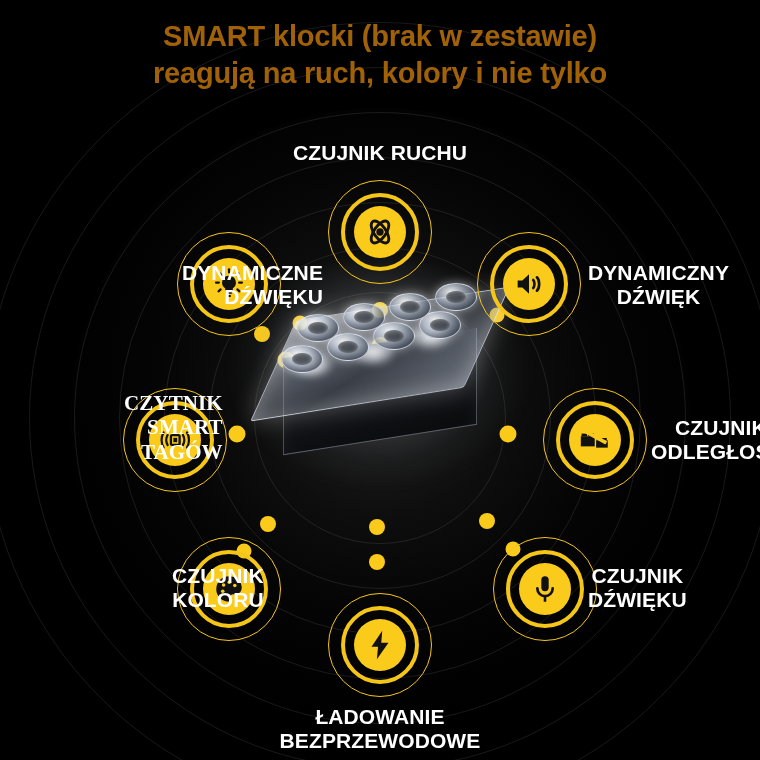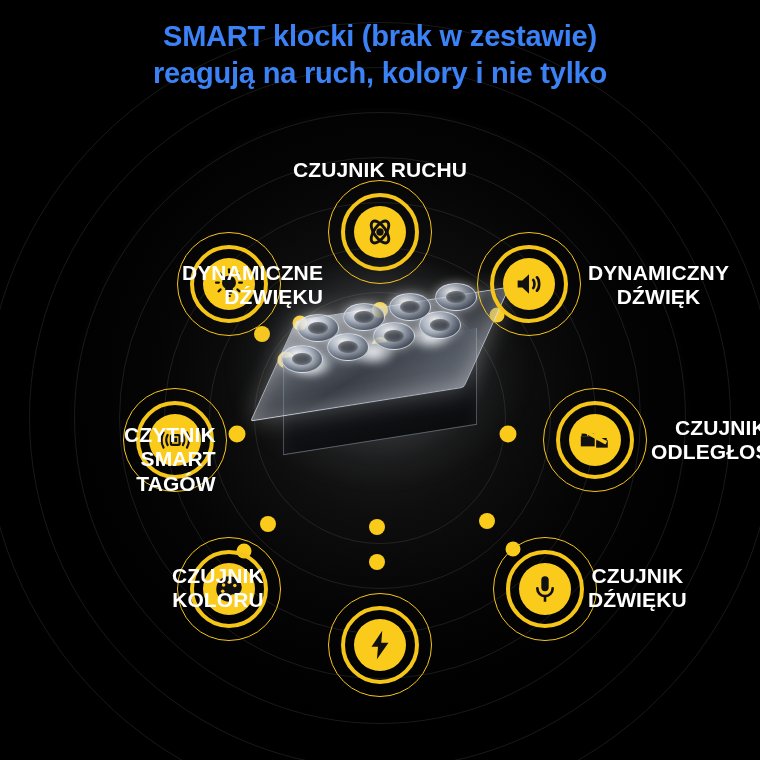--- a/index.html
+++ b/index.html
@@ -42,21 +42,21 @@
     border-radius: 50%;
     border: 1px solid rgba(150,150,150,0.17);
   }
 
   
   .title {
     position: absolute;
     left: 0; right: 0;
     top: 18px;
     text-align: center;
-    color: #3b82f6;
+    color: #a16207;
     font-size: 29px;
     font-weight: bold;
     line-height: 1.28;
     letter-spacing: -0.2px;
     white-space: pre-line;
   }
 
   
   .brick-wrap {
     position: absolute;
@@ -166,21 +166,21 @@
     color: #ffffff;
     font-size: 21px;
     font-weight: bold;
     line-height: 1.16;
     letter-spacing: 0.1px;
     white-space: pre-line;
     transform: translateY(-50%);
   }
   .label.right { text-align: center; }
   .label.left  { text-align: right; }
-  .label.center{ text-align: center; transform: translate(-50%, 0); margin-top: 17px; }
+  .label.center{ text-align: center; transform: translate(-50%, 0); }
 
   
   .dot {
     position: absolute;
     border-radius: 50%;
     background: #FBCB1B;
     transform: translate(-50%, -50%);
   }
 </style>
 </head>
@@ -303,20 +303,22 @@
 
   <div class="badge" style="left:380px;top:645px;">
     <div class="ring-outer"></div>
     <div class="ring-mid"></div>
     <div class="disc">
       <svg width="34" height="34" viewBox="0 0 24 24">
         <path d="M13.6 2 L6 13.2h4.6L9.8 22 18 10.4h-5.1z" fill="#111"></path>
       </svg>
     </div>
   </div>
+  <div class="label center" style="left:380px;top:705px;">ŁADOWANIE
+BEZPRZEWODOWE</div>
 
   <div class="badge" style="left:229px;top:589px;">
     <div class="ring-outer"></div>
     <div class="ring-mid"></div>
     <div class="disc">
       <svg width="34" height="34" viewBox="0 0 24 24">
         <path d="M12 3a9 9 0 0 0 0 18c1.3 0 1.9-.8 1.9-1.7 0-.9-.7-1.3-.7-2.1 0-.9.7-1.5 1.6-1.5H17A4.8 4.8 0 0 0 21 11c0-4.5-4-8-9-8z" fill="#111"></path>
         <circle cx="8.2" cy="9.2" r="1.25" fill="#FBCB1B"></circle>
         <circle cx="12.2" cy="7.2" r="1.25" fill="#FBCB1B"></circle>
         <circle cx="16.1" cy="9.6" r="1.25" fill="#FBCB1B"></circle>
@@ -334,21 +336,21 @@
       <svg width="38" height="38" viewBox="0 0 28 24">
         <rect x="11" y="8.4" width="6.4" height="7.2" rx="1" fill="none" stroke="#111" stroke-width="1.7"></rect>
         <rect x="12.8" y="10.4" width="2.8" height="3.2" fill="#111"></rect>
         <path d="M8.6 8.2c-1.3 2.3-1.3 5.3 0 7.6" fill="none" stroke="#111" stroke-width="1.6" stroke-linecap="round"></path>
         <path d="M5.6 6.4c-2 3.4-2 8 0 11.2" fill="none" stroke="#111" stroke-width="1.6" stroke-linecap="round"></path>
         <path d="M19.8 8.2c1.3 2.3 1.3 5.3 0 7.6" fill="none" stroke="#111" stroke-width="1.6" stroke-linecap="round"></path>
         <path d="M22.8 6.4c2 3.4 2 8 0 11.2" fill="none" stroke="#111" stroke-width="1.6" stroke-linecap="round"></path>
       </svg>
     </div>
   </div>
-  <div class="label left" style="left:124px;top:460px;">CZYTNIK
+  <div class="label left" style="left:124px;top:428px;font-family:Liberation Serif, serif;">CZYTNIK
 SMART
 TAGÓW</div>
 
   <div class="badge" style="left:229px;top:284px;">
     <div class="ring-outer"></div>
     <div class="ring-mid"></div>
     <div class="disc">
       <svg width="34" height="34" viewBox="0 0 24 24">
         <path d="M12 6.2a4.8 4.8 0 0 0-2.7 8.8v1.6h5.4V15A4.8 4.8 0 0 0 12 6.2z" fill="#111"></path>
         <rect x="9.7" y="17.4" width="4.6" height="1.5" rx="0.7" fill="#111"></rect>

